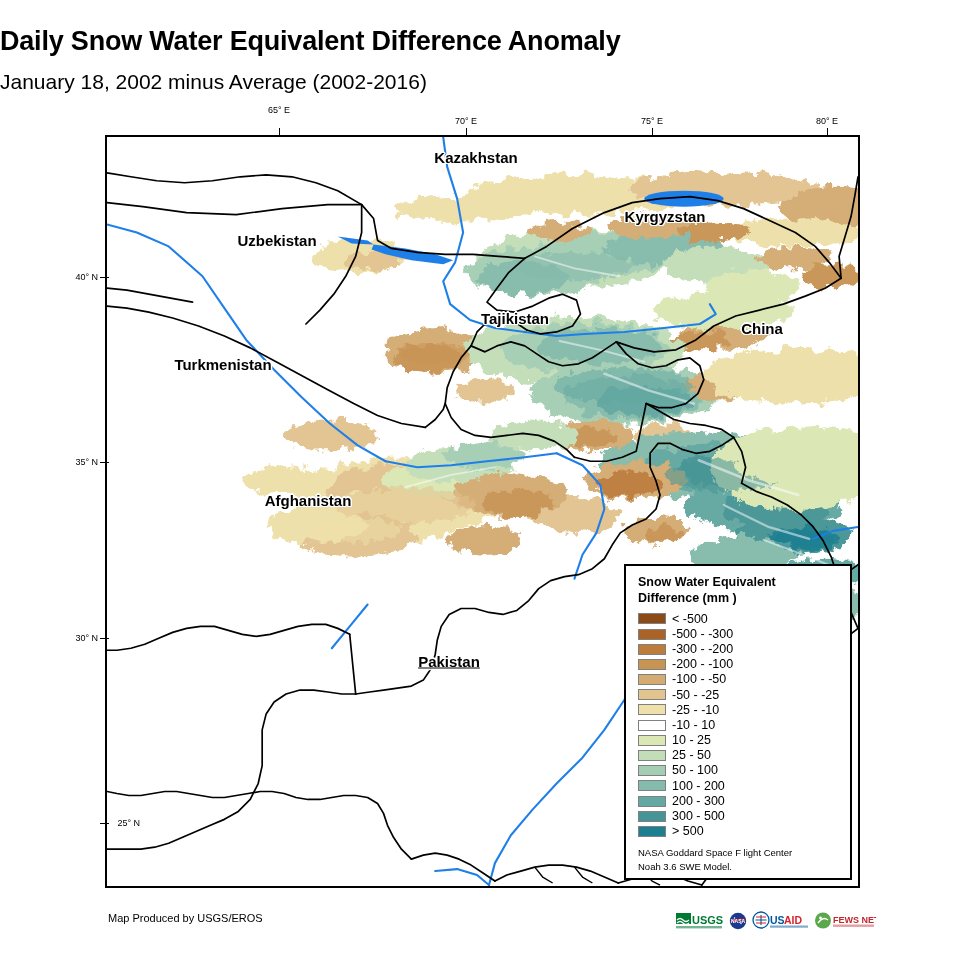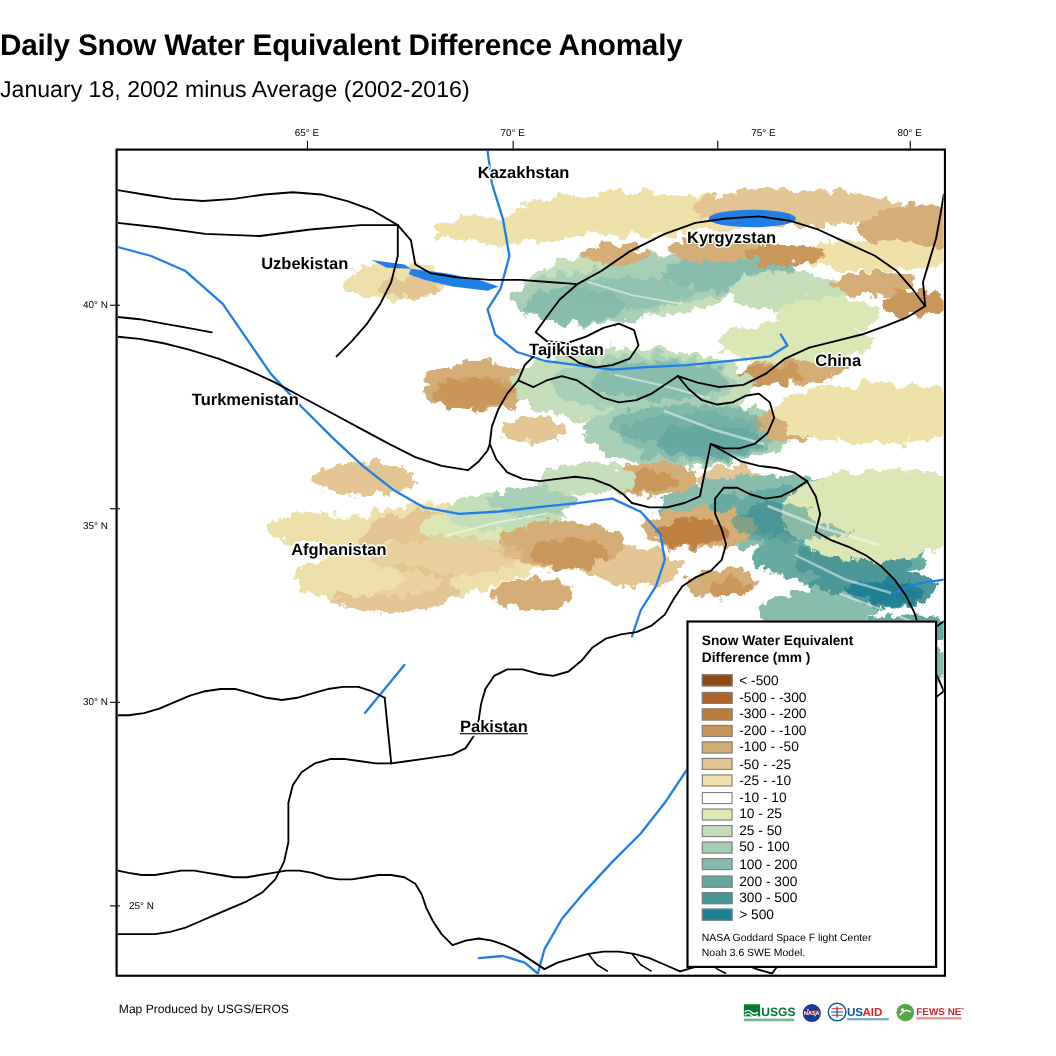--- a/index.html
+++ b/index.html
@@ -391,32 +391,32 @@
       <span class="legend-label">&gt; 500</span>
     </div>
 
     <div id="legend-source">
       <div>NASA Goddard Space F light Center</div>
       <div>Noah 3.6 SWE  Model.</div>
     </div>
   </div>
 </div>
 
-<div class="lon-tick" style="left:279px;top:116px;">65° E</div>
+<div class="lon-tick" style="left:279px;top:105px;">65° E</div>
 <div class="lon-tick" style="left:466px;top:116px;">70° E</div>
-<div class="lon-tick" style="left:652px;top:116px;margin-left:42px;">75° E</div>
+<div class="lon-tick" style="left:652px;top:116px;">75° E</div>
 <div class="lon-tick" style="left:827px;top:116px;">80° E</div>
 
 <div class="lon-mark" style="left:279px;top:128px;"></div>
 <div class="lon-mark" style="left:466px;top:128px;"></div>
 <div class="lon-mark" style="left:652px;top:128px;"></div>
 <div class="lon-mark" style="left:827px;top:128px;"></div>
 
 <div class="lat-tick" style="left:68px;top:277px;width:30px;">40° N</div>
-<div class="lat-tick" style="left:68px;top:462px;width:30px;margin-top:16px;">35° N</div>
+<div class="lat-tick" style="left:68px;top:462px;width:30px;">35° N</div>
 <div class="lat-tick" style="left:68px;top:638px;width:30px;">30° N</div>
 <div class="lat-tick" style="left:68px;top:823px;width:30px;margin-left:42px;">25° N</div>
 
 <div class="lat-mark" style="left:100px;top:277px;"></div>
 <div class="lat-mark" style="left:100px;top:462px;"></div>
 <div class="lat-mark" style="left:100px;top:638px;"></div>
 <div class="lat-mark" style="left:100px;top:823px;"></div>
 
 <div id="credit">Map Produced by USGS/EROS</div>
 

